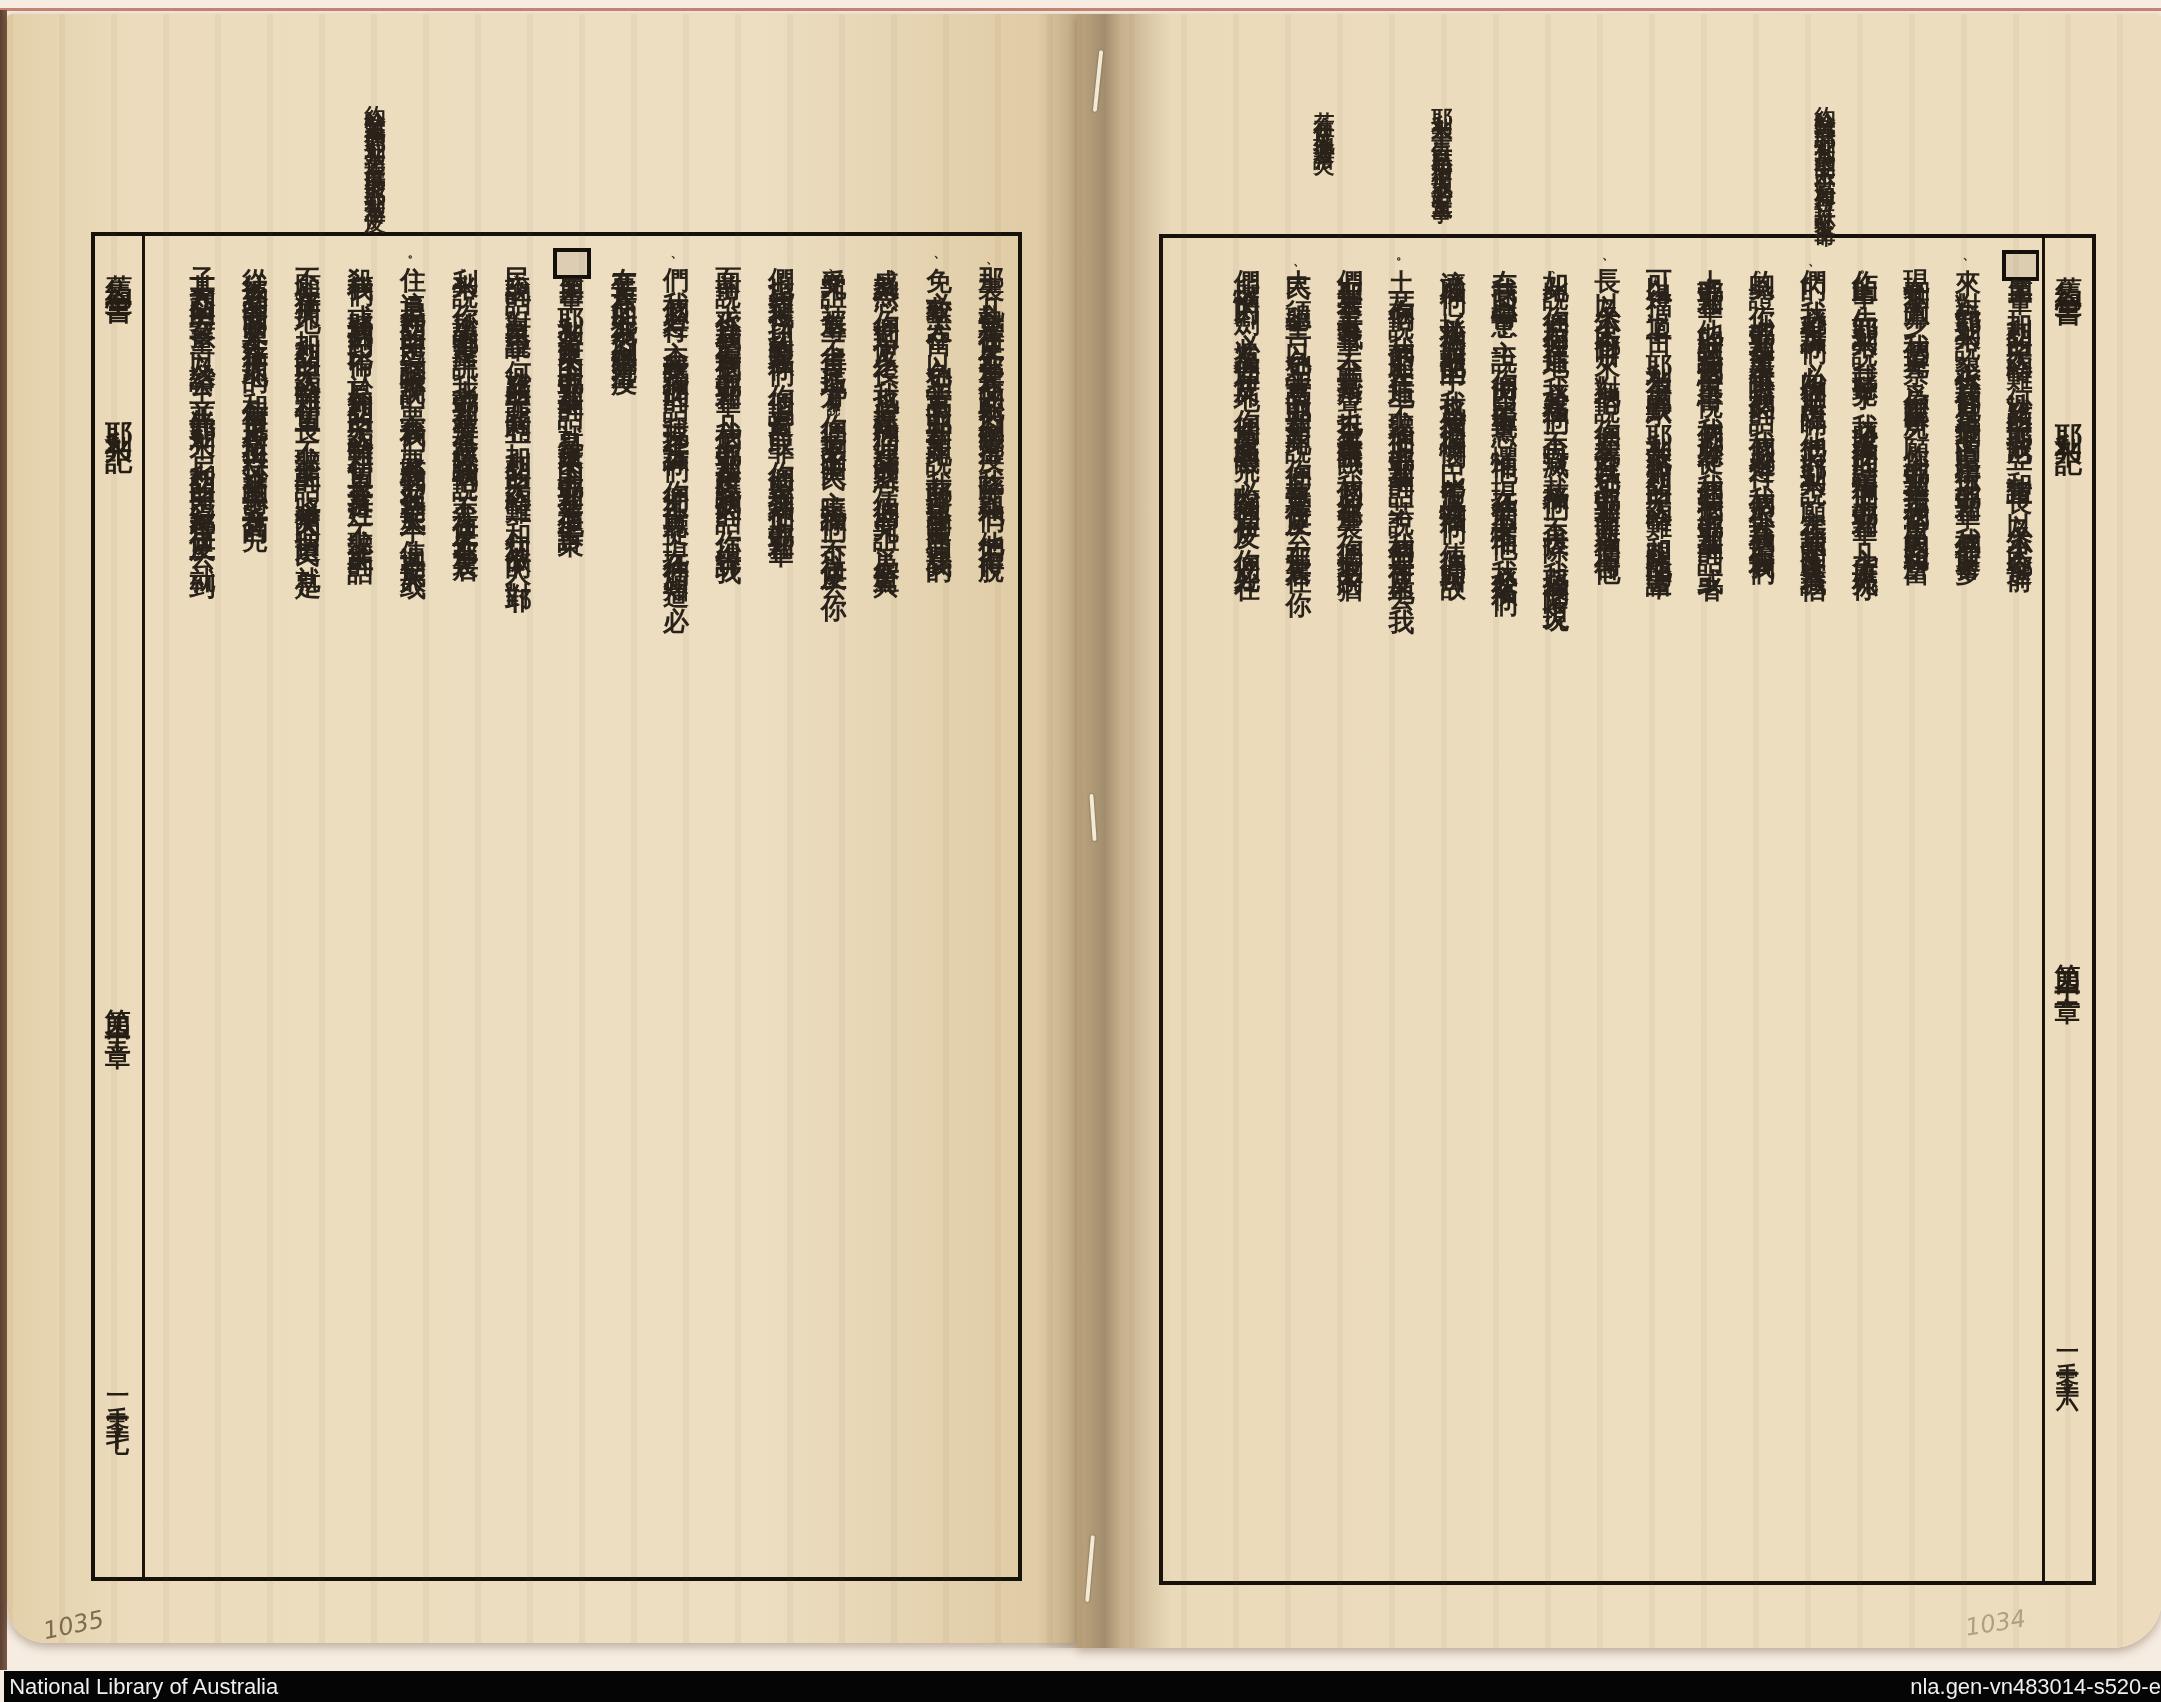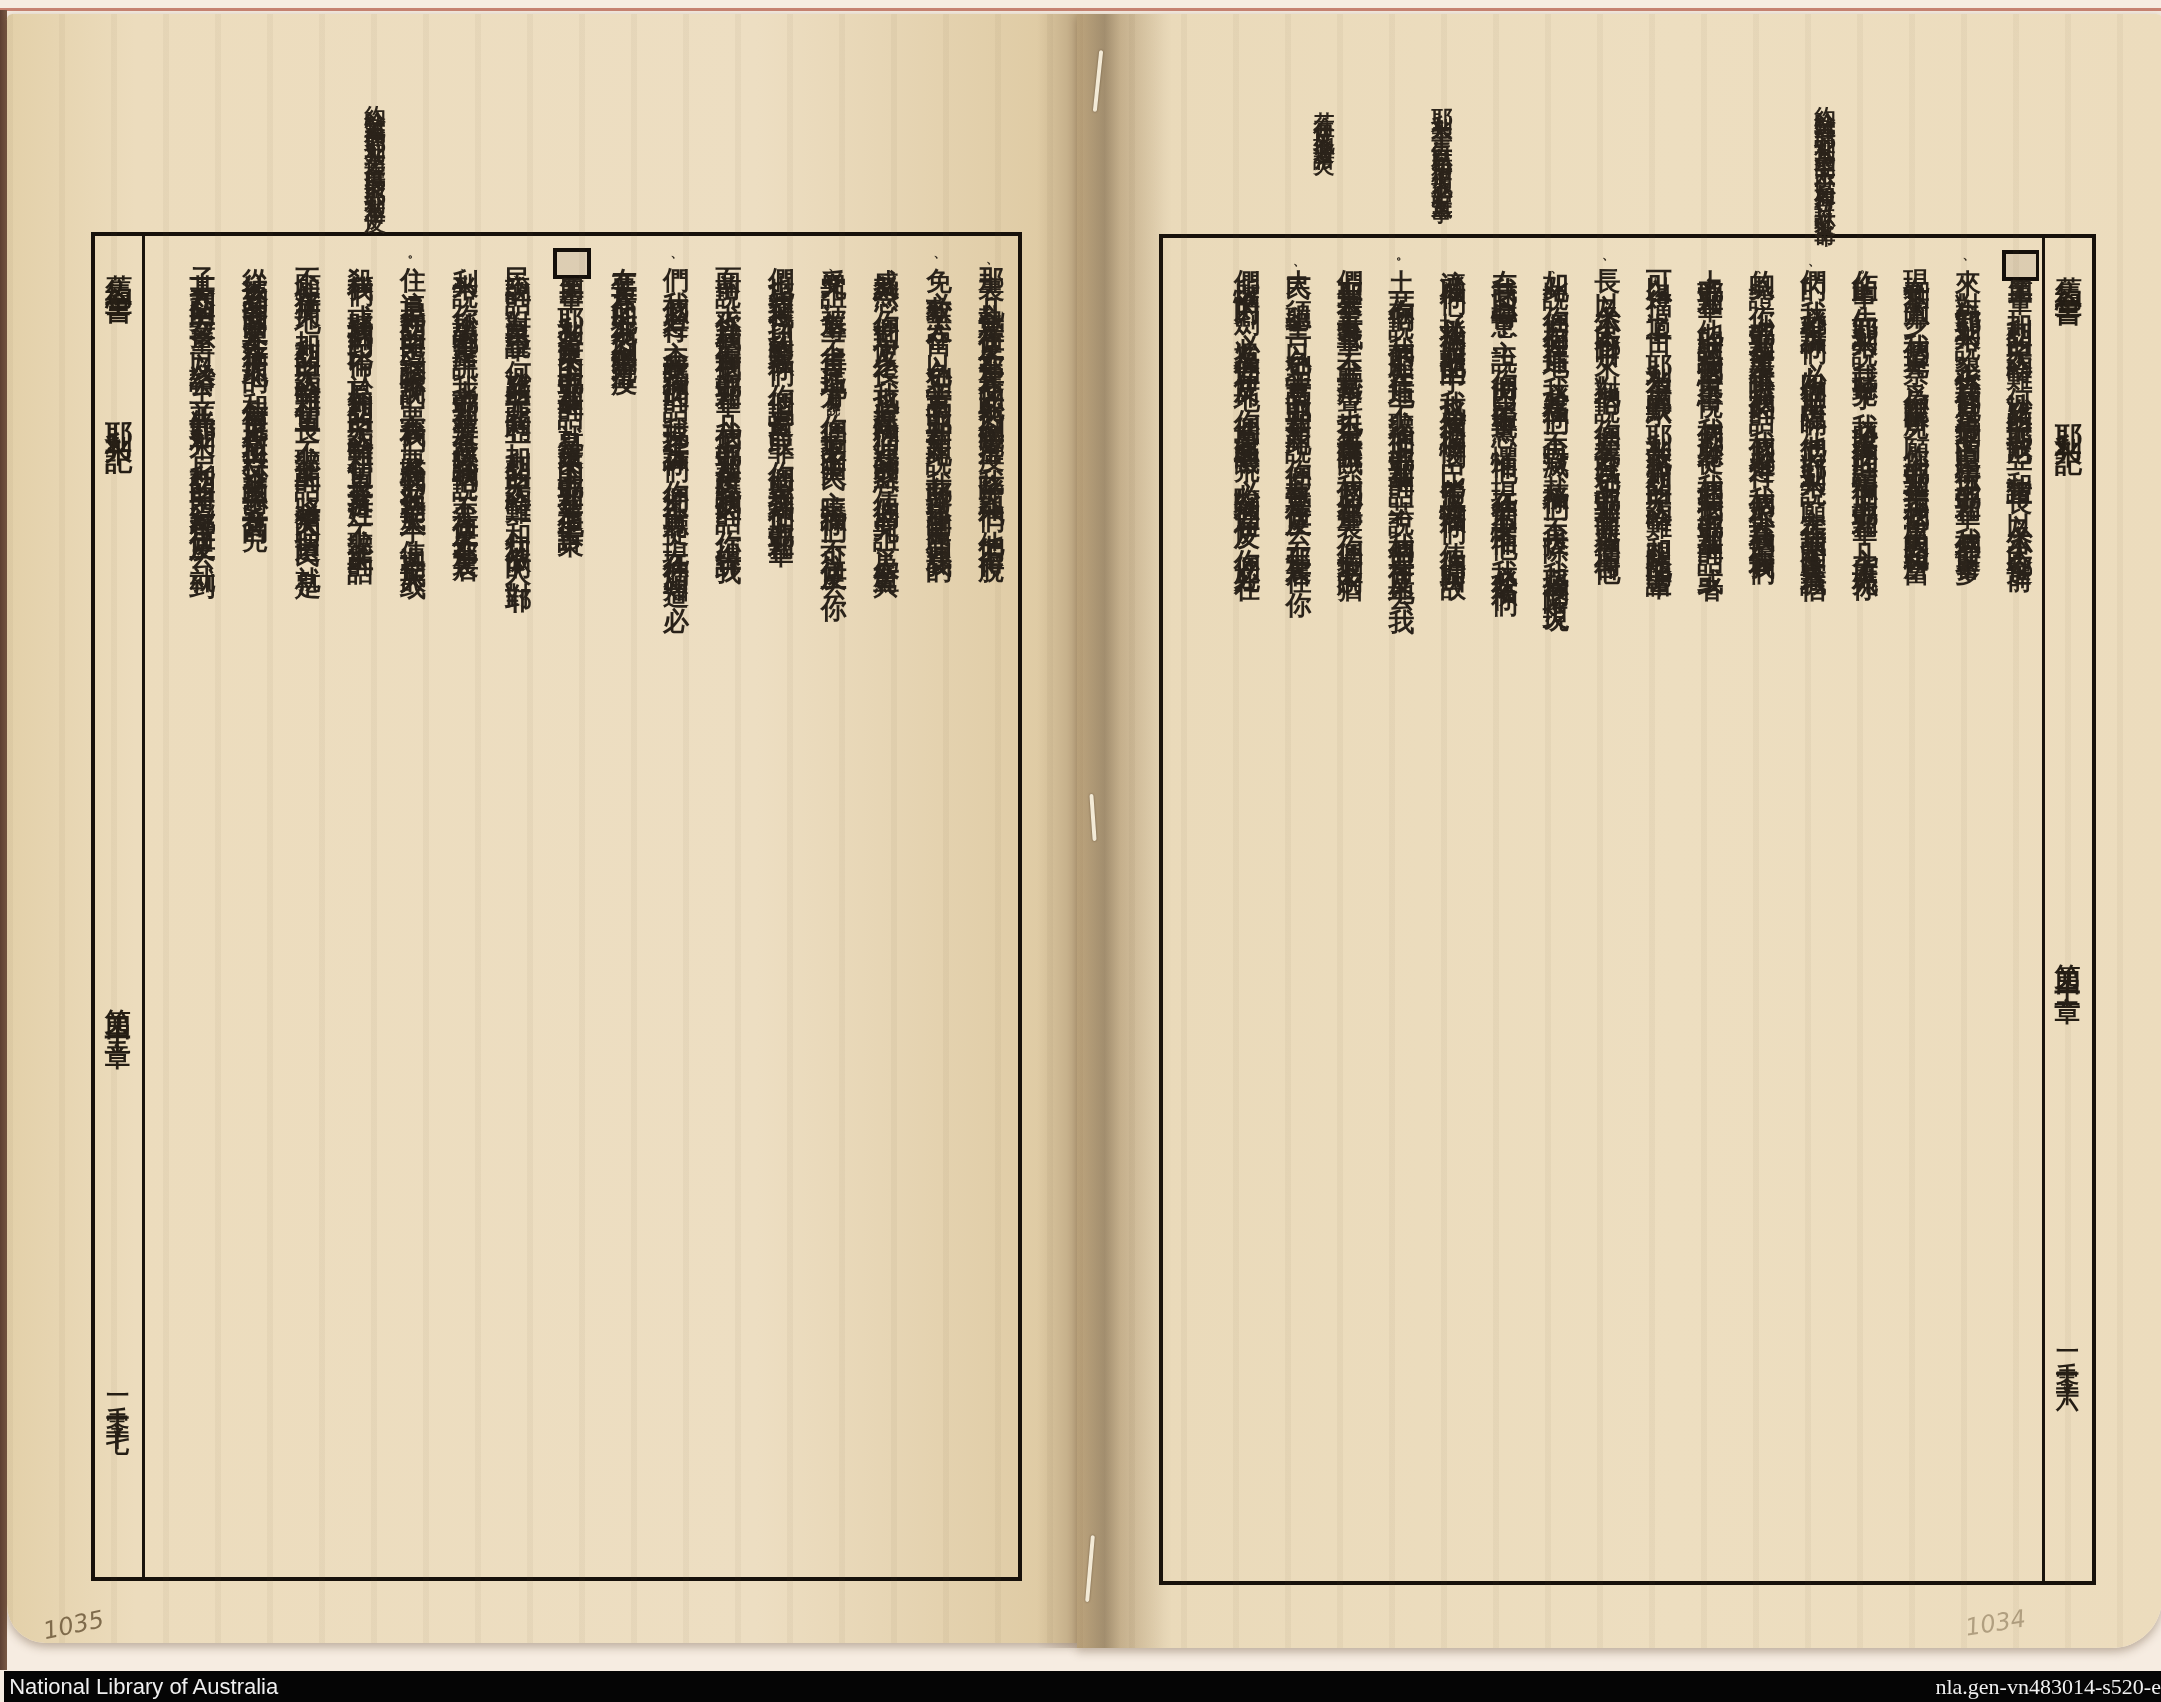--- a/index.html
+++ b/index.html
@@ -63,21 +63,21 @@
   
   .pencil{position:absolute;font-family:"DejaVu Sans",sans-serif;font-style:italic;
           color:rgba(108,88,58,.85);}
   #pencil-left{left:43px;top:1611px;font-size:24px;transform:rotate(-12deg);}
   #pencil-right{left:1965px;top:1609px;font-size:24px;transform:rotate(-9deg);opacity:.55;}
   
   .footer-bar{position:absolute;left:4px;top:1671px;width:100%;height:32px;background:#050505;}
   .footer-bar .lib{position:absolute;left:5.2px;top:0;line-height:32px;color:#efefef;
         font-family:"Liberation Sans","DejaVu Sans",sans-serif;font-size:22px;}
   .footer-bar .imgid{position:absolute;right:4.1px;top:0;line-height:32px;color:#efefef;
-        font-family:Liberation Serif, serif;font-size:22px;}
+        font-family:Liberation Sans, sans-serif;font-size:22px;}
 </style>
 </head>
 <body>
 
 <div id="stage">
   <div class="top-line"></div>
   <div class="left-strip"></div>
 
   <div class="page page-left">
     <div class="frame frame-left">

